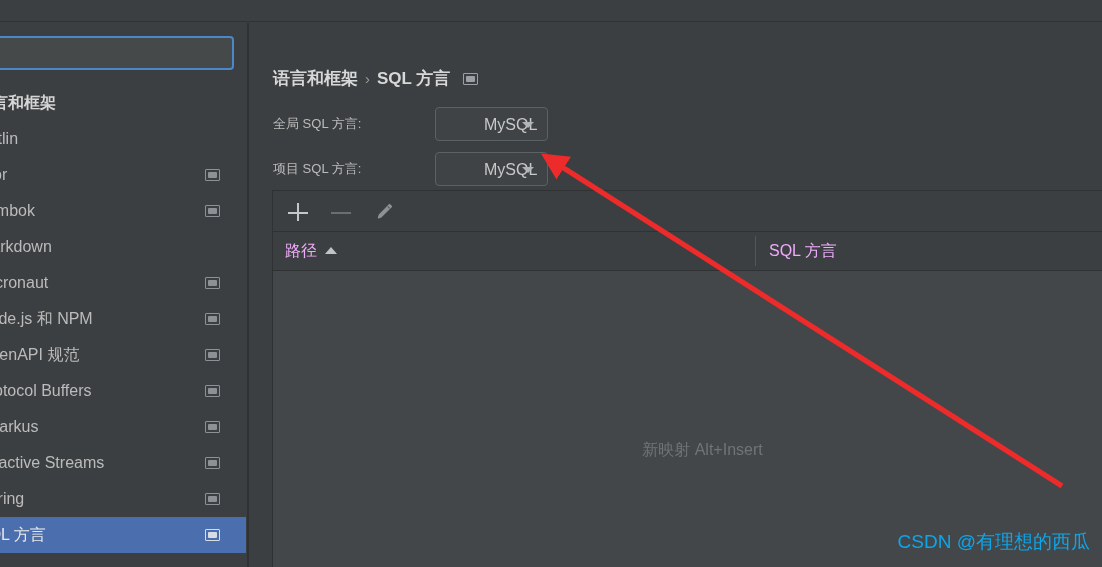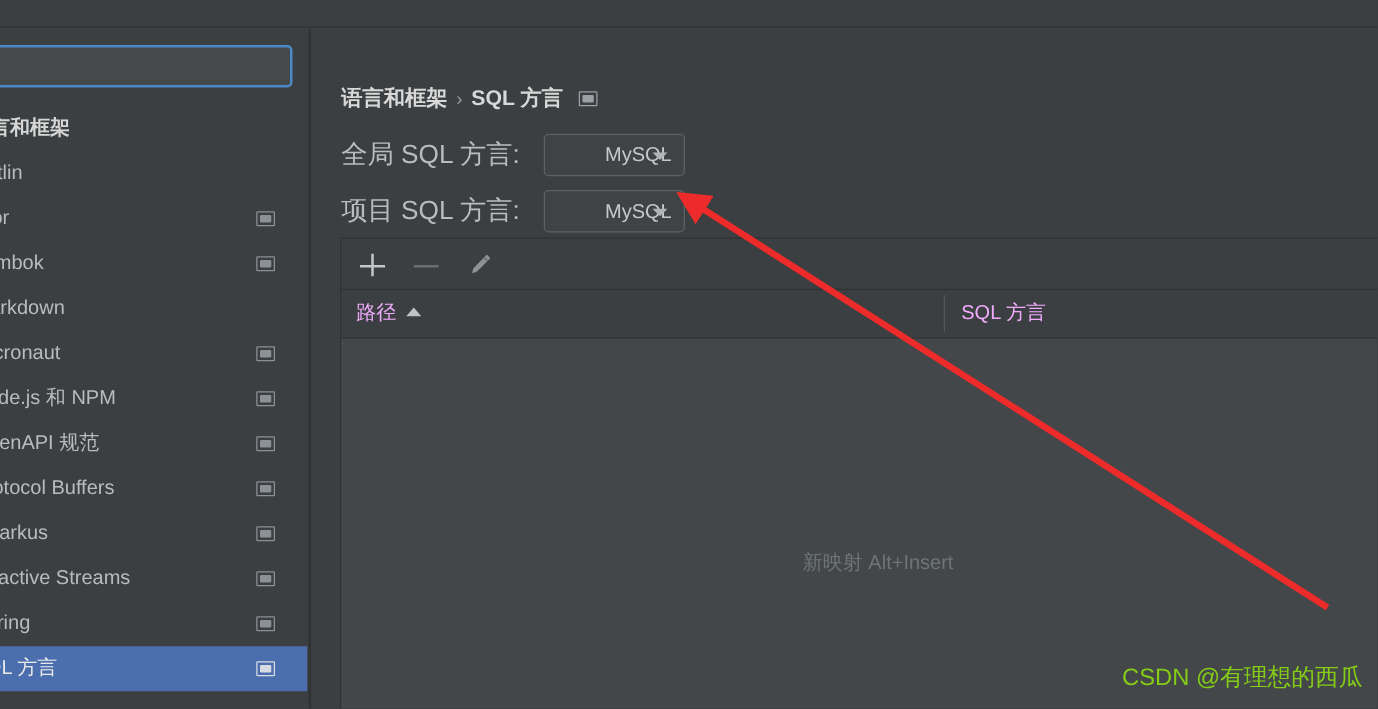--- a/index.html
+++ b/index.html
@@ -175,21 +175,21 @@
     position: absolute;
     left: 24px;
     height: 34px;
   }
   #row-global { top: 84px; }
   #row-project { top: 129px; }
   .field-label {
     position: absolute;
     left: 0; top: 0;
     line-height: 34px;
-    font-size: 21px;
+    font-size: 13px;
     color: #bbbbbb;
     white-space: nowrap;
   }
   .combo {
     position: absolute;
     left: 162px; top: 0;
     width: 113px; height: 34px;
     background: #3f4345;
     border: 1px solid #5c6164;
     border-radius: 4px;
@@ -309,21 +309,21 @@
     width: 1102px; height: 567px;
     pointer-events: none;
   }
 
   
   #watermark {
     position: absolute;
     right: 12px;
     bottom: 12px;
     font-size: 19px;
-    color: #84cc16;
+    color: #0ea5e9;
     white-space: nowrap;
   }
 </style>
 </head>
 <body>
 
 <div id="topbar"></div>
 
 <div id="sidebar">
 

